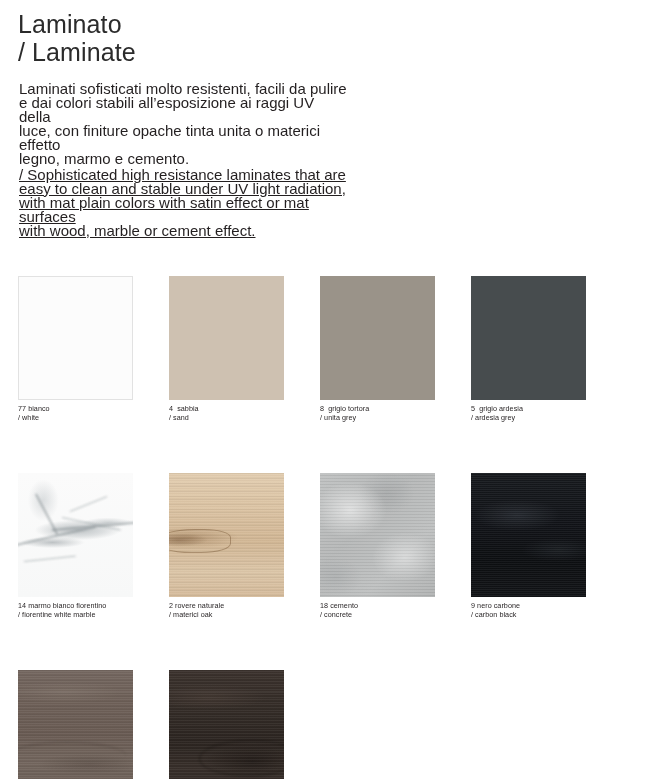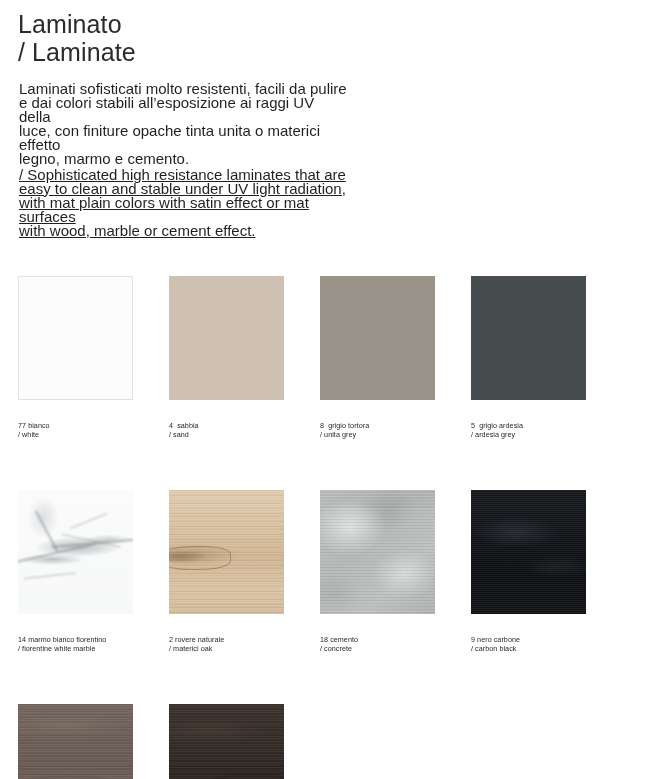--- a/index.html
+++ b/index.html
@@ -72,21 +72,21 @@
     position: relative;
     overflow: hidden;
     background: #ffffff;
   }
   .swatch-chip.bordered {
     box-sizing: border-box;
     border: 1px solid #e2e2e2;
   }
 
   .swatch-label {
-    margin-top: 22px;
+    margin-top: 5px;
     font-size: 7.2px;
     line-height: 8.6px;
     color: #231f20;
     letter-spacing: 0.05px;
   }
   .swatch-label .ln { display: block; white-space: pre; }
 
   
   .tex-marble {
     background:

